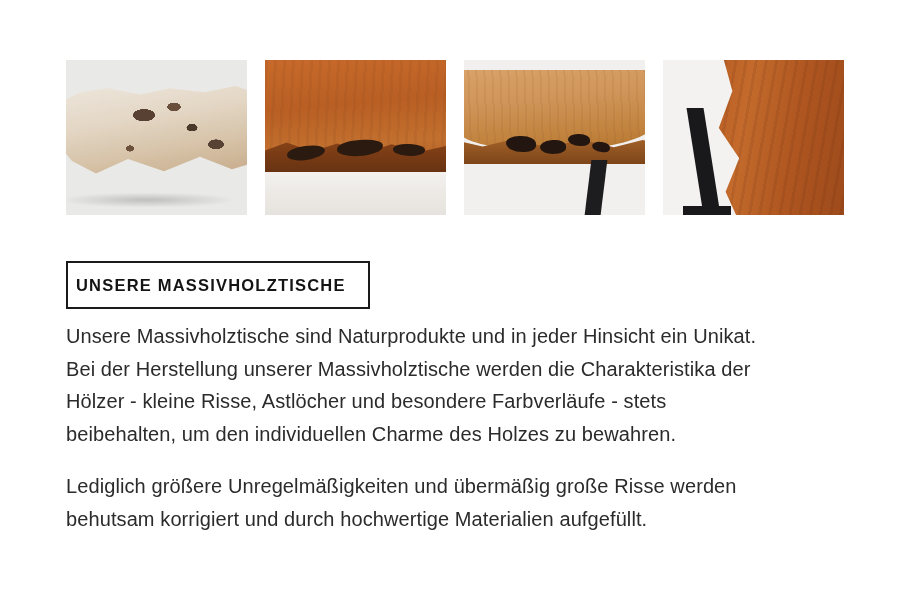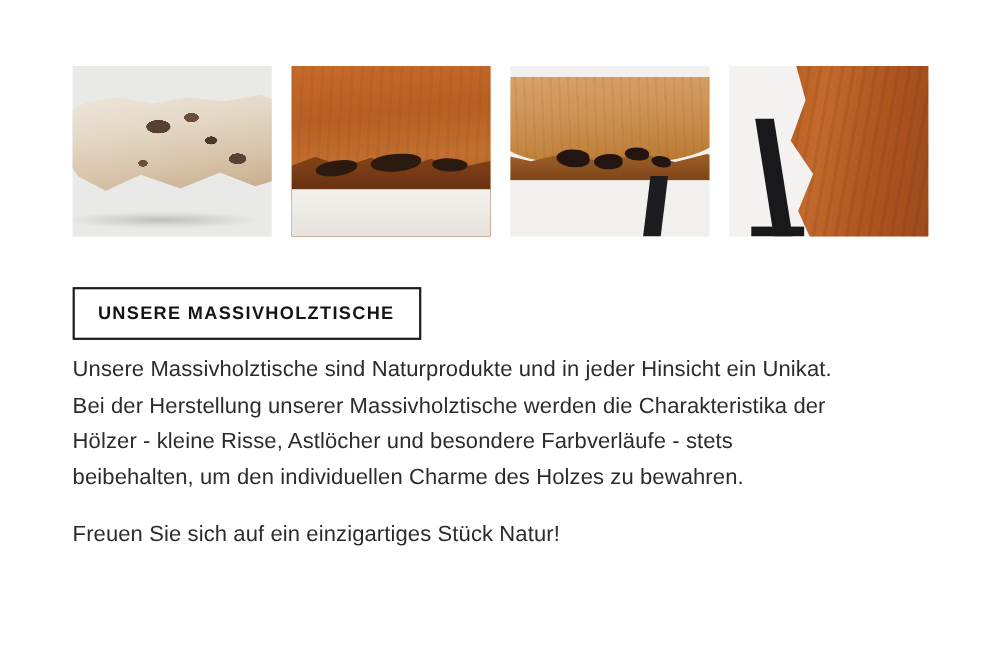--- a/index.html
+++ b/index.html
@@ -127,21 +127,21 @@
   .t4 .legfoot {
     position: absolute; left: 20px; top: 146px; width: 48px; height: 9px; background: #19191b;
   }
 
   
   .heading-box {
     position: absolute;
     left: 66px;
     top: 261px;
     box-sizing: border-box;
-    padding: 14px 22px 13px 21px;
+    padding: 14px 22px 13px 8px;
     border: 2px solid #1a1a1a;
     display: inline-block;
   }
   .heading-box .heading-text {
     font-size: 16.5px;
     font-weight: bold;
     letter-spacing: 1.2px;
     line-height: 1;
     color: #141414;
   }
@@ -199,16 +199,16 @@
     </div>
 
   </div>
 
   <div class="heading-box">
     <div class="heading-text">UNSERE MASSIVHOLZTISCHE</div>
   </div>
 
   <div class="body-copy">
     <p>Unsere Massivholztische sind Naturprodukte und in jeder Hinsicht ein Unikat. Bei der Herstellung unserer Massivholztische werden die Charakteristika der Hölzer - kleine Risse, Astlöcher und besondere Farbverläufe - stets beibehalten, um den individuellen Charme des Holzes zu bewahren.</p>
-    <p>Freuen Sie sich auf ein einzigartiges Stück Natur!</p>
+    <p>Lediglich größere Unregelmäßigkeiten und übermäßig große Risse werden behutsam korrigiert und durch hochwertige Materialien aufgefüllt.</p>
   </div>
 
 </div>
 
 </body></html>

